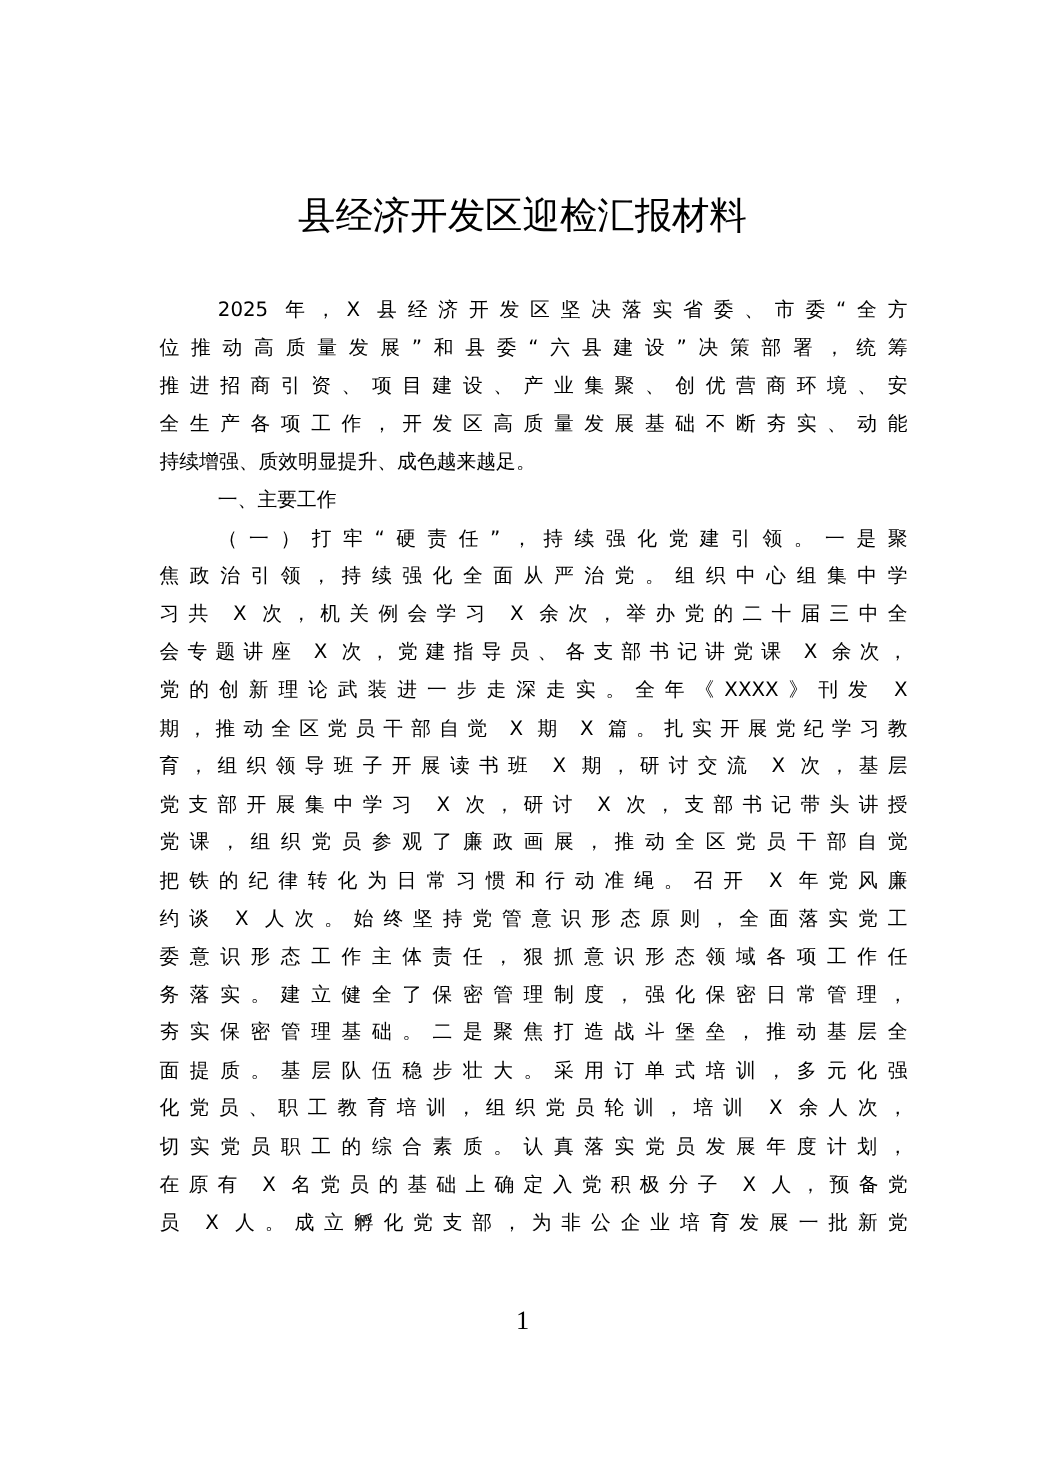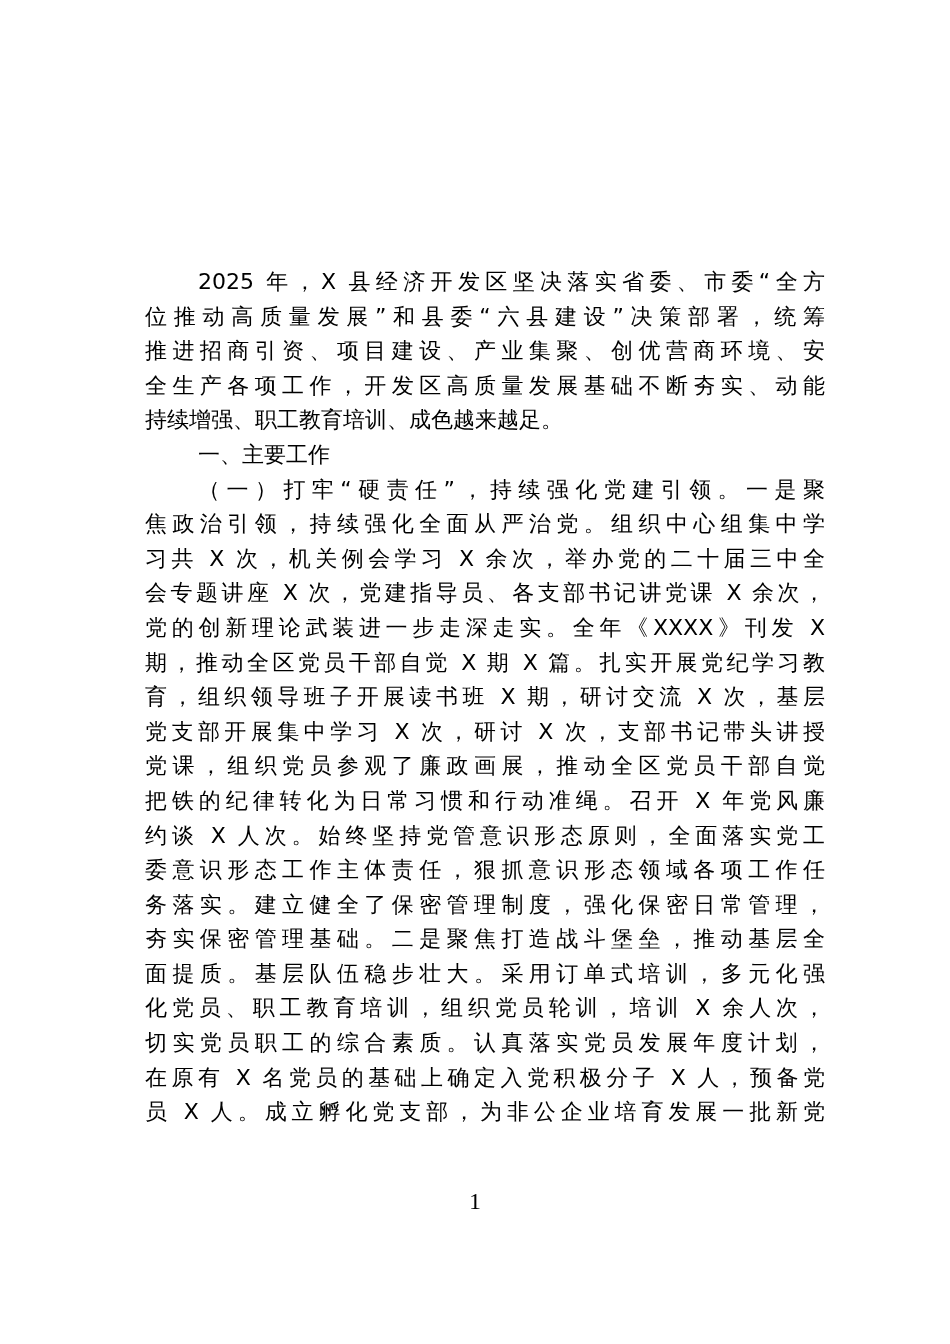--- a/index.html
+++ b/index.html
@@ -2,37 +2,38 @@
 <html><head>
 <meta charset="utf-8">
 <style>
   html, body { margin:0; padding:0; background:#ffffff; }
   body { width:950px; height:1344px; position:relative; overflow:hidden;
          font-family:"DejaVu Sans", "Liberation Sans", sans-serif; color:#000; }
   .page { position:absolute; left:0; top:0; width:950px; height:1344px; background:#fff; }
   .title { position:absolute; left:0; top:172px; width:950px; text-align:center;
            font-size:34px; line-height:48px; letter-spacing:0px; color:#000; }
   .body { position:absolute; left:145px; top:265px; width:680px; }
-  .line { height:34.6px; line-height:34.6px; font-size:22px; white-space:nowrap;
+  .line { height:34.6px; line-height:34.6px; font-size:18px; white-space:nowrap;
           text-align:justify; text-align-last:justify; }
   .line.last { text-align-last:left; }
   .indent { padding-left:53px; }
   .pagenum { position:absolute; left:0; top:1186px; width:950px; text-align:center;
              font-family:"Liberation Serif", serif; font-size:24px; line-height:30px; }
 </style>
 </head>
 <body>
 
 <div class="page">
+  <div class="title">县经济开发区迎检汇报材料</div>
   <div class="body" id="body">
       <div class="line indent">2025 年，X 县经济开发区坚决落实省委、市委“全方</div>
       <div class="line">位推动高质量发展”和县委“六县建设”决策部署，统筹</div>
       <div class="line">推进招商引资、项目建设、产业集聚、创优营商环境、安</div>
       <div class="line">全生产各项工作，开发区高质量发展基础不断夯实、动能</div>
-      <div class="line last">持续增强、职工教育培训、成色越来越足。</div>
+      <div class="line last">持续增强、质效明显提升、成色越来越足。</div>
       <div class="line indent last">一、主要工作</div>
       <div class="line indent">（一）打牢“硬责任”，持续强化党建引领。一是聚</div>
       <div class="line">焦政治引领，持续强化全面从严治党。组织中心组集中学</div>
       <div class="line">习共 X 次，机关例会学习 X 余次，举办党的二十届三中全</div>
       <div class="line">会专题讲座 X 次，党建指导员、各支部书记讲党课 X 余次，</div>
       <div class="line">党的创新理论武装进一步走深走实。全年《XXXX》刊发 X</div>
       <div class="line">期，推动全区党员干部自觉 X 期 X 篇。扎实开展党纪学习教</div>
       <div class="line">育，组织领导班子开展读书班 X 期，研讨交流 X 次，基层</div>
       <div class="line">党支部开展集中学习 X 次，研讨 X 次，支部书记带头讲授</div>
       <div class="line">党课，组织党员参观了廉政画展，推动全区党员干部自觉</div>

